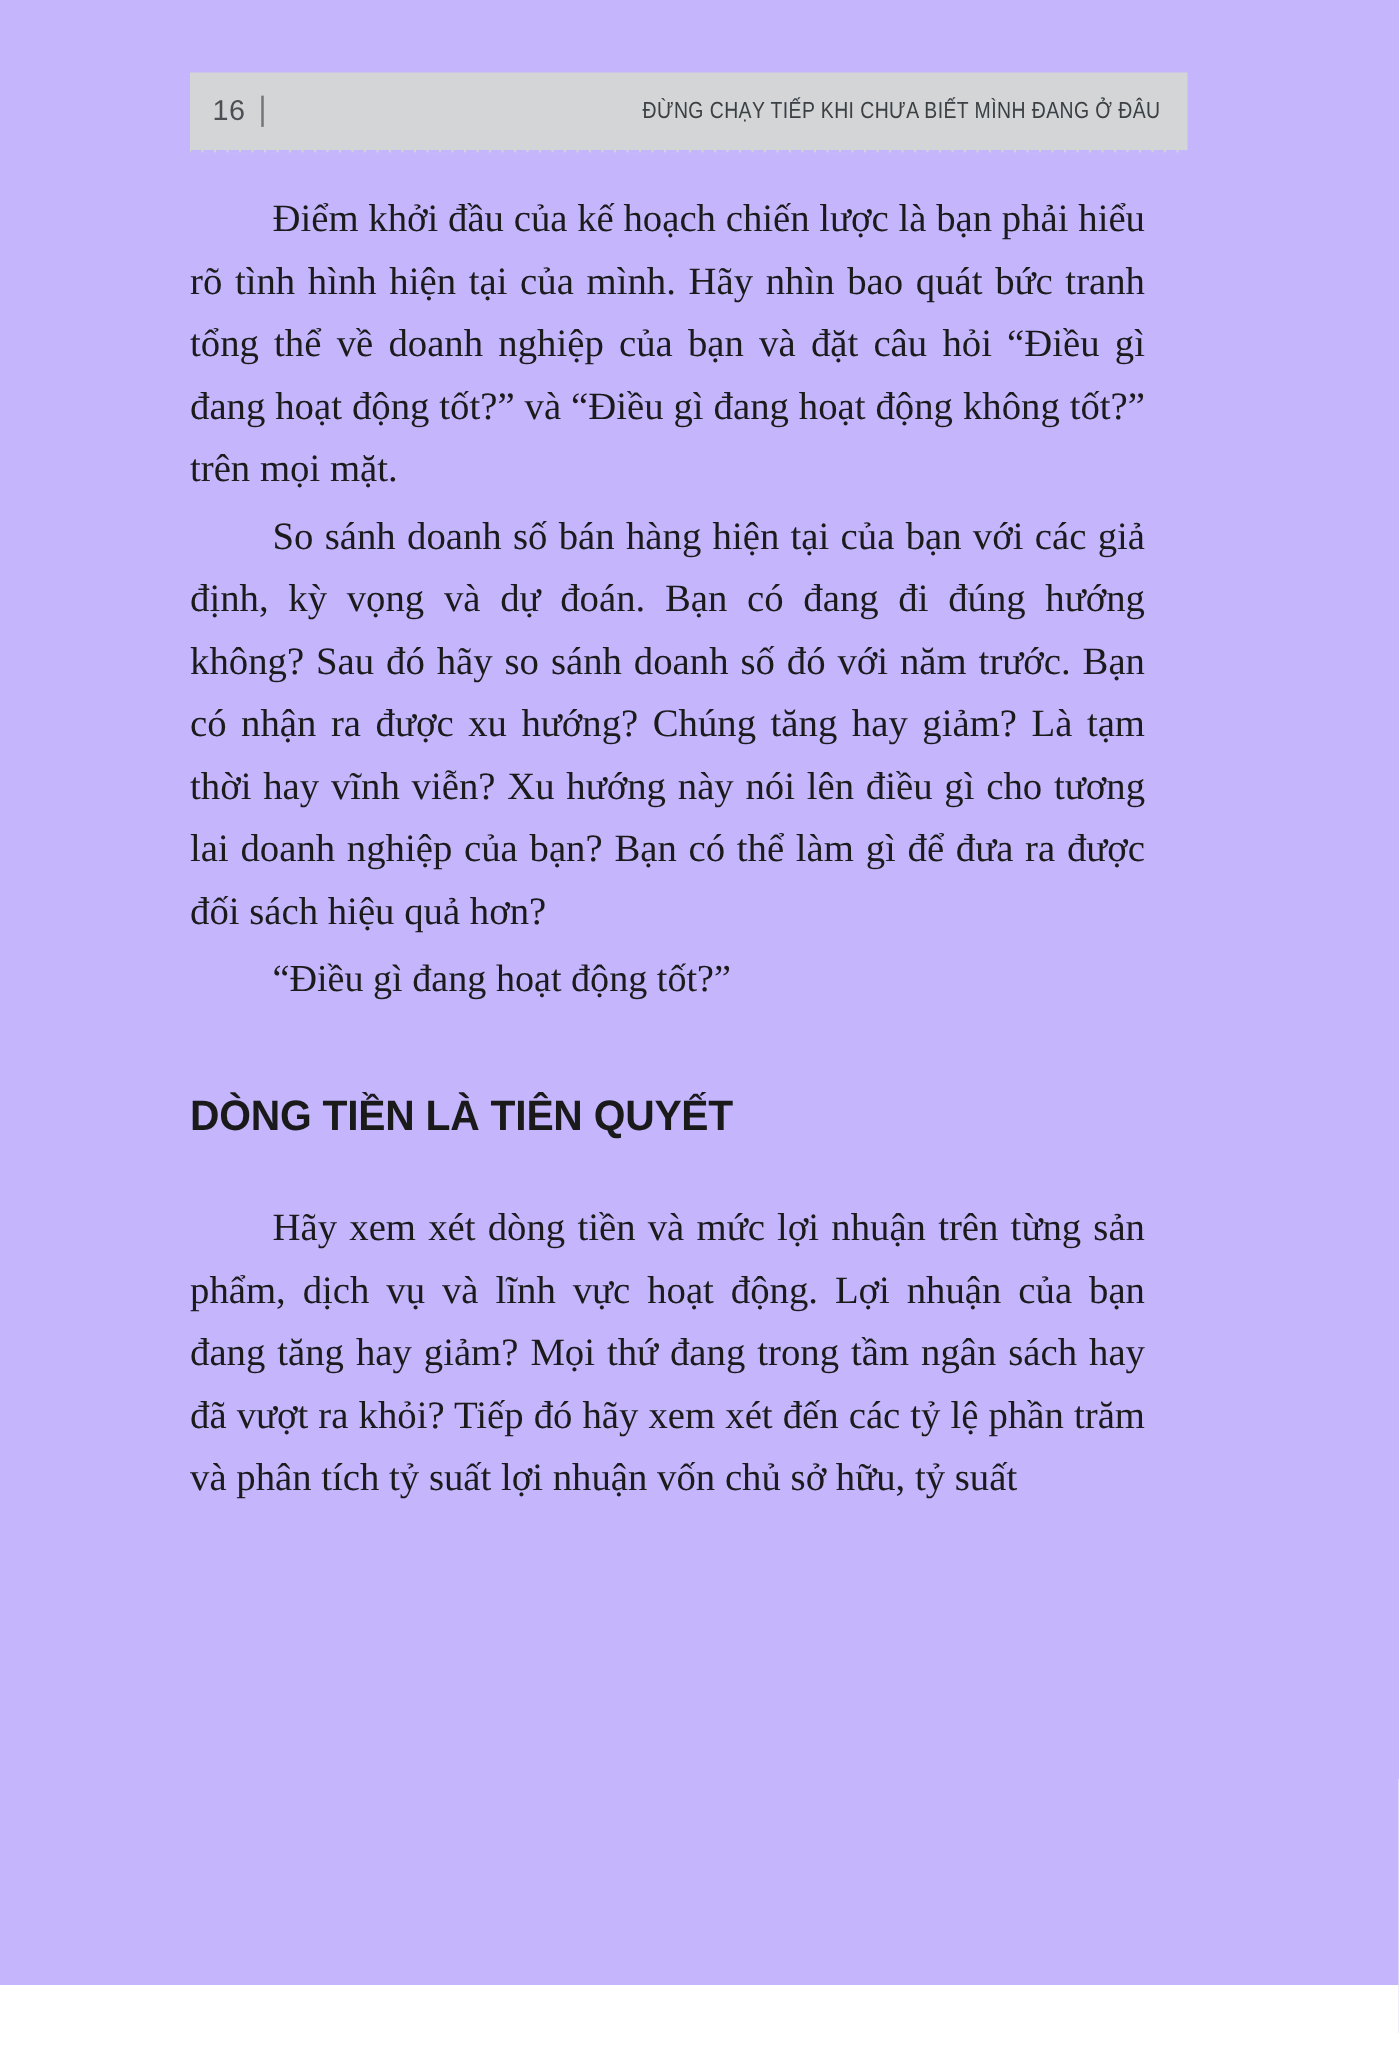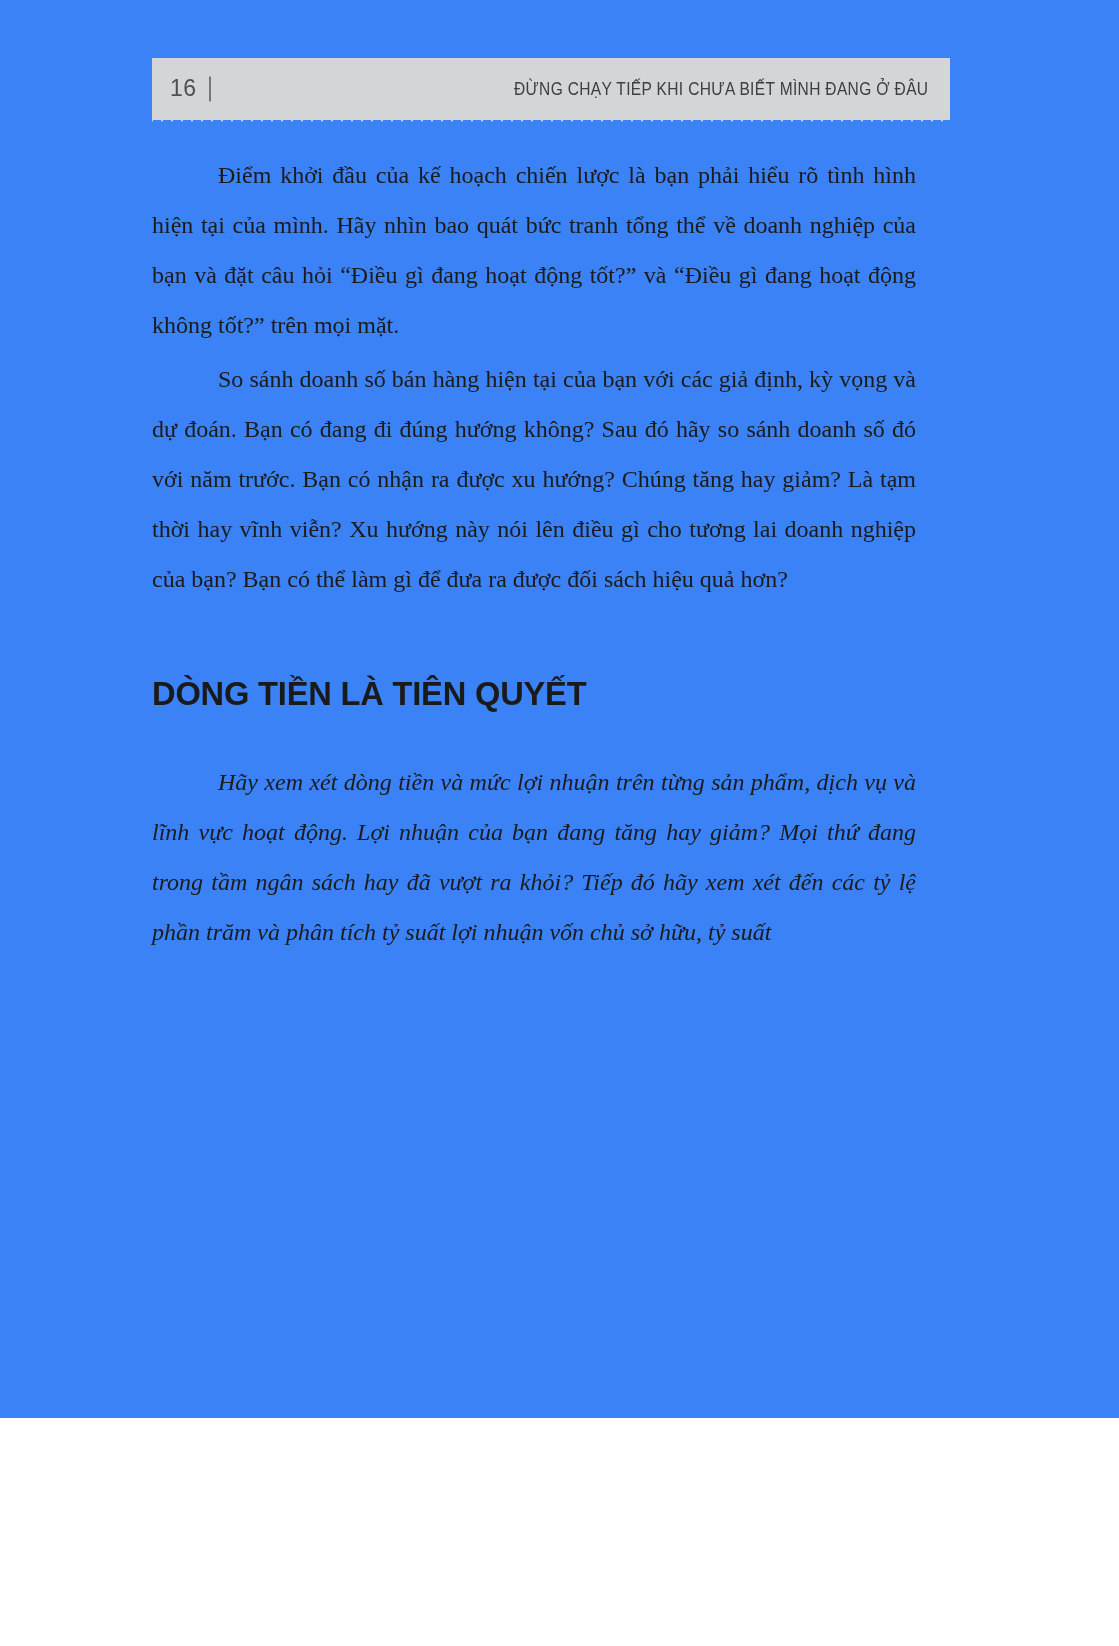--- a/index.html
+++ b/index.html
@@ -4,22 +4,22 @@
 <style>
   html, body {
     margin: 0;
     padding: 0;
     background: #ffffff;
   }
 
   .page {
     position: relative;
     width: 1119px;
-    height: 1418px;
-    background: #3b82f6;
+    height: 1588px;
+    background: #c4b5fd;
     overflow: hidden;
     font-family: "Liberation Serif", "DejaVu Serif", serif;
   }
 
   
   .header-band {
     position: absolute;
     left: 152px;
     top: 58px;
     width: 798px;
@@ -93,33 +93,32 @@
   
   .content {
     position: absolute;
     left: 152px;
     top: 150px;
     width: 764px;
   }
 
   p.body {
     margin: 0 0 4px 0;
-    font-size: 24px;
+    font-size: 31px;
     line-height: 50px;
     color: #1b1b1b;
     text-align: justify;
     text-indent: 66px;
     font-family: "Liberation Serif", "DejaVu Serif", serif;
     -webkit-font-smoothing: antialiased;
     transform-origin: left top;
   }
 
   p.body:last-child {
     margin-bottom: 16px;
-    font-style: italic;
   }
 
   p.body.no-justify-last {
     text-align: justify;
     text-align-last: left;
   }
 
   p.quote-line {
     margin: 0;
     font-size: 30.5px;
@@ -158,20 +157,21 @@
   </div>
   <div class="header-scallop"></div>
 
   <div class="content">
 
     <p class="body no-justify-last">Điểm khởi đầu của kế hoạch chiến lược là bạn phải hiểu rõ tình hình hiện tại của mình. Hãy nhìn bao quát bức tranh tổng thể về doanh nghiệp của bạn và đặt câu hỏi “Điều gì đang hoạt động tốt?” và “Điều gì đang hoạt động không tốt?” trên mọi mặt.</p>
 
 
     <p class="body no-justify-last">So sánh doanh số bán hàng hiện tại của bạn với các giả định, kỳ vọng và dự đoán. Bạn có đang đi đúng hướng không? Sau đó hãy so sánh doanh số đó với năm trước. Bạn có nhận ra được xu hướng? Chúng tăng hay giảm? Là tạm thời hay vĩnh viễn? Xu hướng này nói lên điều gì cho tương lai doanh nghiệp của bạn? Bạn có thể làm gì để đưa ra được đối sách hiệu quả hơn?</p>
 
+    <p class="quote-line">“Điều gì đang hoạt động tốt?”</p>
 
     <div class="spacer-before-heading"></div>
 
     <h2 class="section-heading">DÒNG TIỀN LÀ TIÊN QUYẾT</h2>
 
     <div class="spacer-after-heading"></div>
 
     <p class="body no-justify-last">Hãy xem xét dòng tiền và mức lợi nhuận trên từng sản phẩm, dịch vụ và lĩnh vực hoạt động. Lợi nhuận của bạn đang tăng hay giảm? Mọi thứ đang trong tầm ngân sách hay đã vượt ra khỏi? Tiếp đó hãy xem xét đến các tỷ lệ phần trăm và phân tích tỷ suất lợi nhuận vốn chủ sở hữu, tỷ suất</p>
 
   </div>

